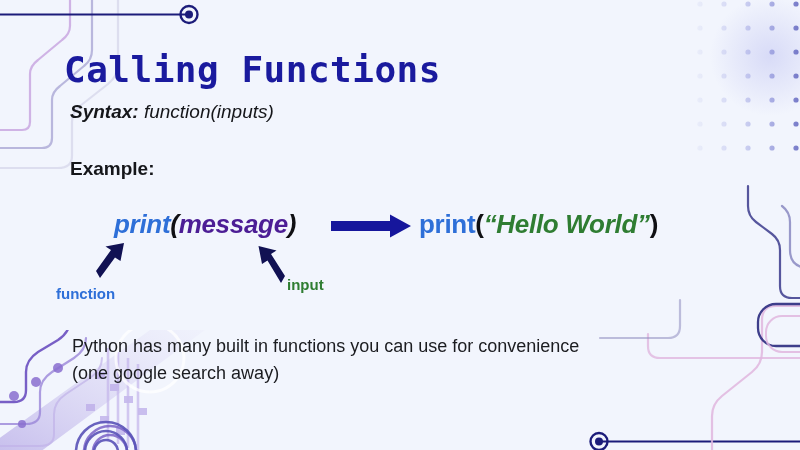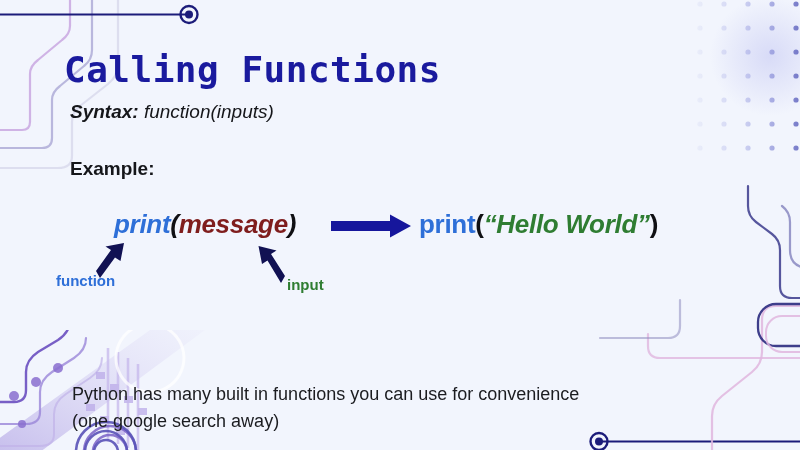--- a/index.html
+++ b/index.html
@@ -86,21 +86,21 @@
     left: 114px;
     top: 209px;
     font-size: 26px;
     font-weight: 700;
     font-style: italic;
     white-space: nowrap;
     letter-spacing: -0.3px;
   }
   .expr-left .fn  { color: #2e6fd8; }
   .expr-left .par { color: #101014; }
-  .expr-left .arg { color: #7f1d1d; }
+  .expr-left .arg { color: #4c1d95; }
 
   
   .expr-right {
     position: absolute;
     left: 419px;
     white-space: nowrap;
     font-size: 26px;
     font-weight: 700;
     letter-spacing: -0.3px;
   }
@@ -113,38 +113,37 @@
 
   
   .callout {
     position: absolute;
     font-size: 15px;
     font-weight: 700;
     white-space: nowrap;
   }
   .callout.fn-label {
     left: 56px;
-    top: 272px;
+    top: 285px;
     color: #2e6fd8;
   }
   .callout.in-label {
     left: 287px;
     top: 276px;
     color: #2f7d32;
   }
 
   .footnote {
     position: absolute;
     left: 72px;
     top: 333px;
     font-size: 18px;
     line-height: 27px;
     color: #1b1c20;
     white-space: pre-line;
-    margin-top: 48px;
   }
 </style>
 </head>
 <body>
 
 <div id="slide">
 
   <svg id="decor" viewBox="0 0 800 450" width="800" height="450">
     <defs>
       <linearGradient id="dotFade" x1="0" y1="0" x2="1" y2="0">

